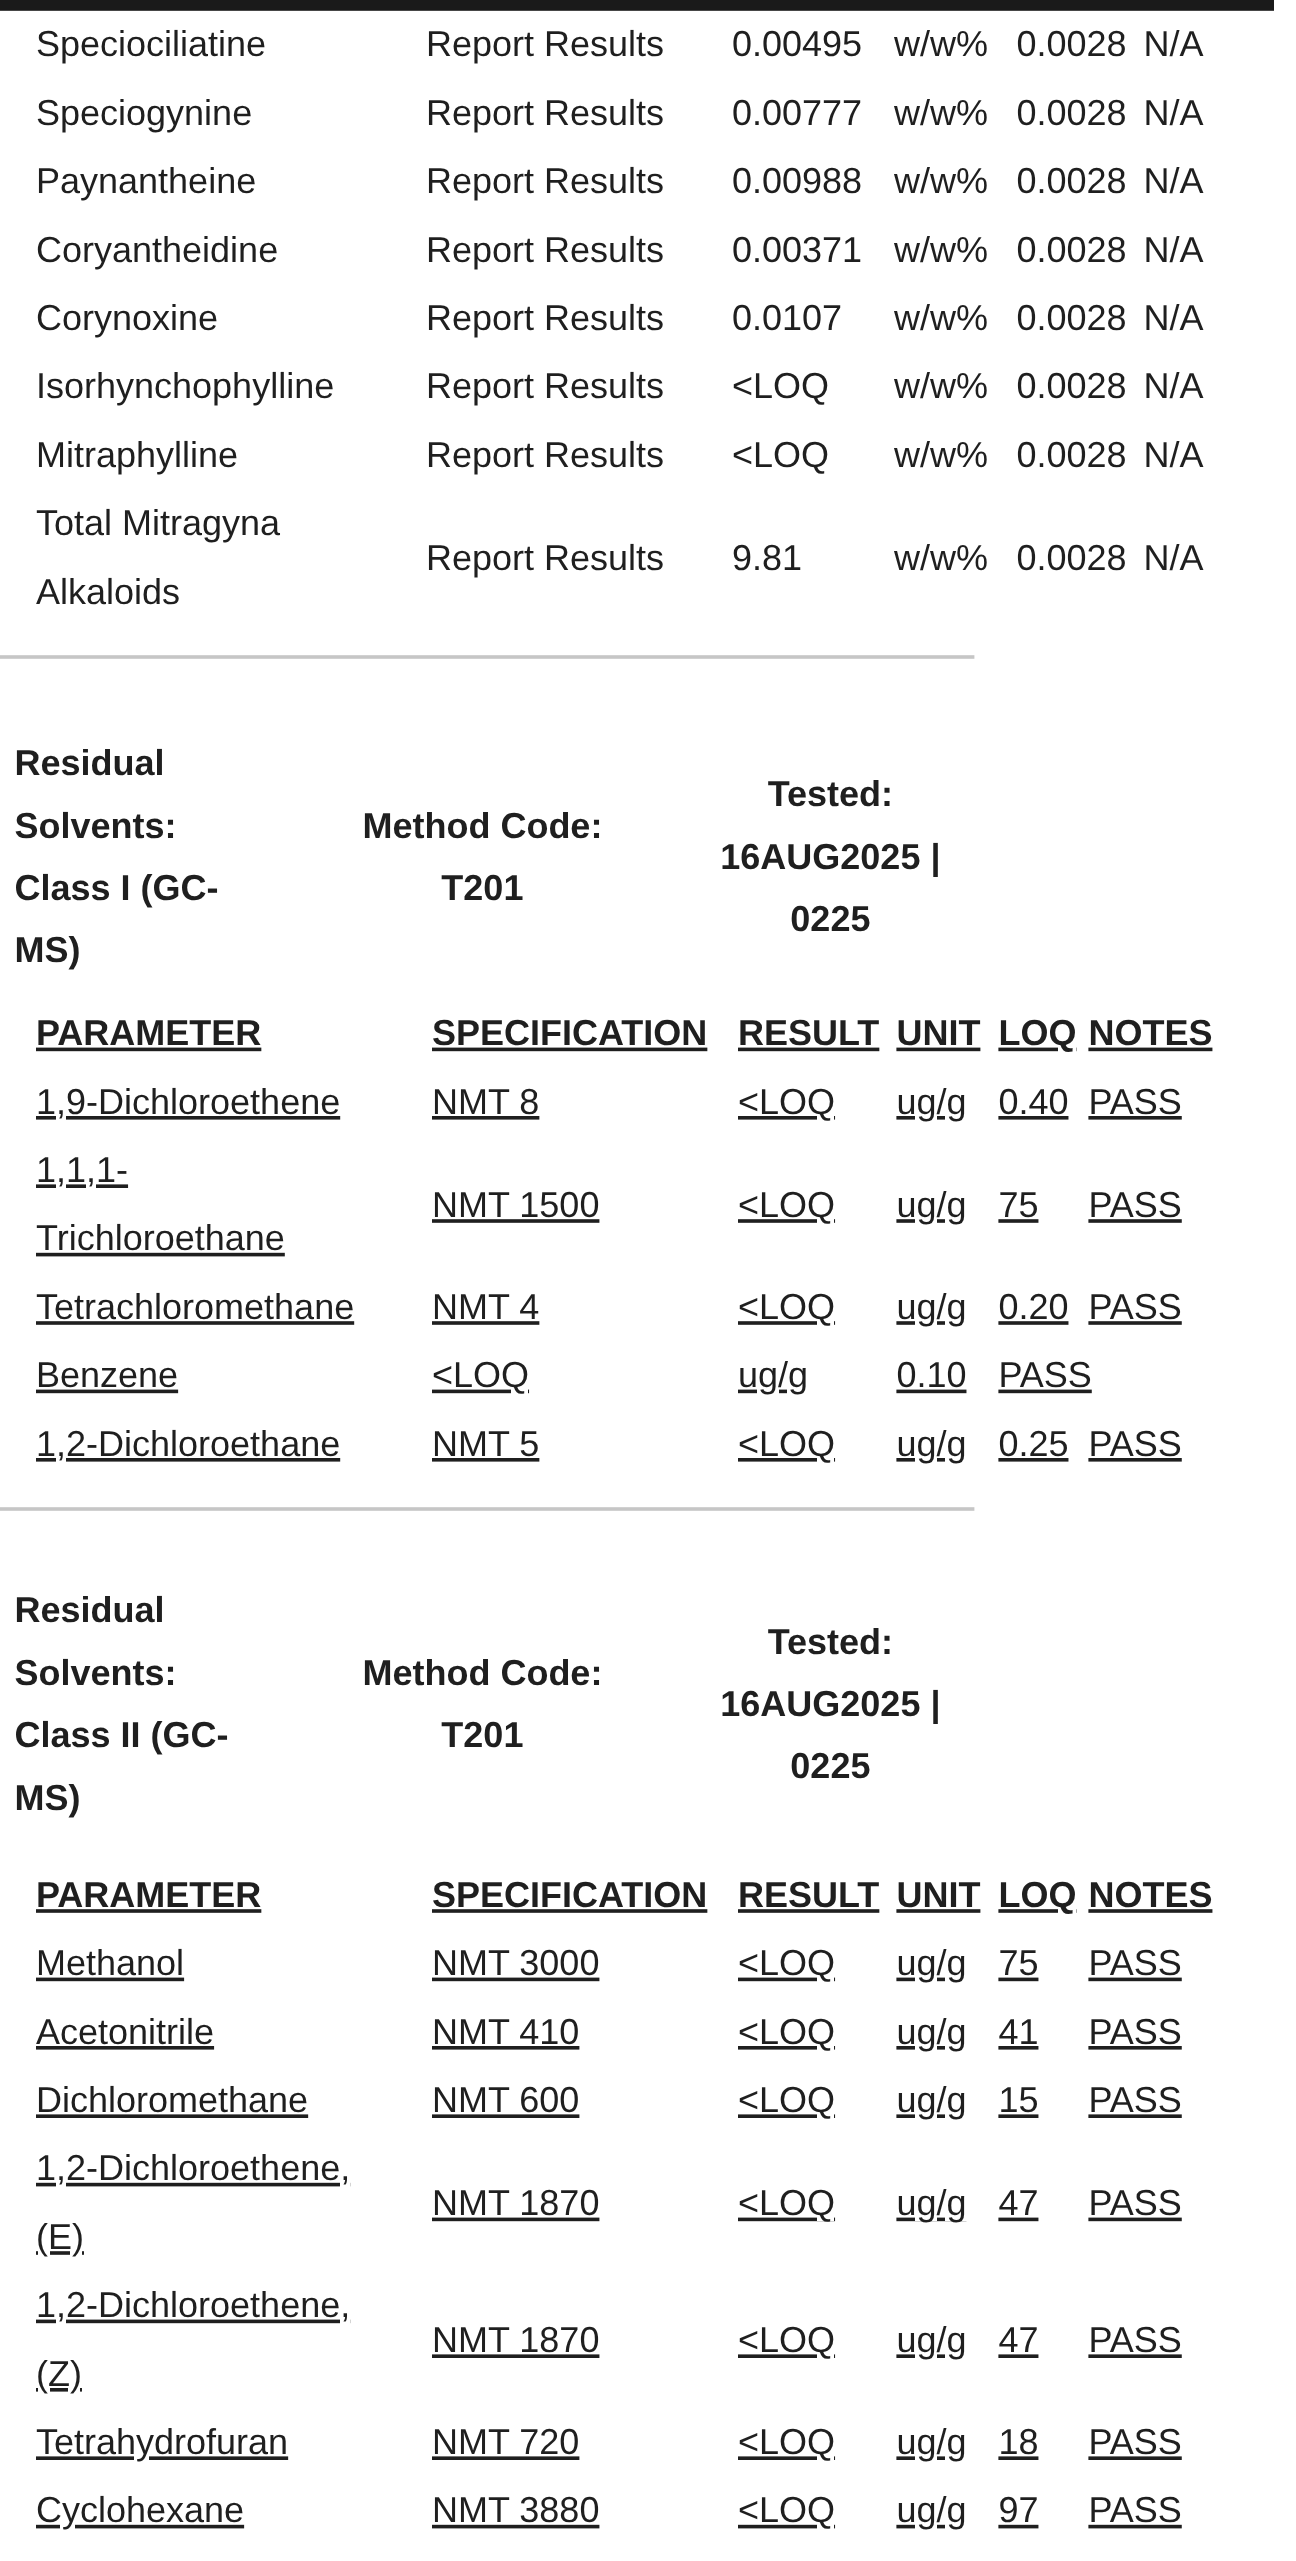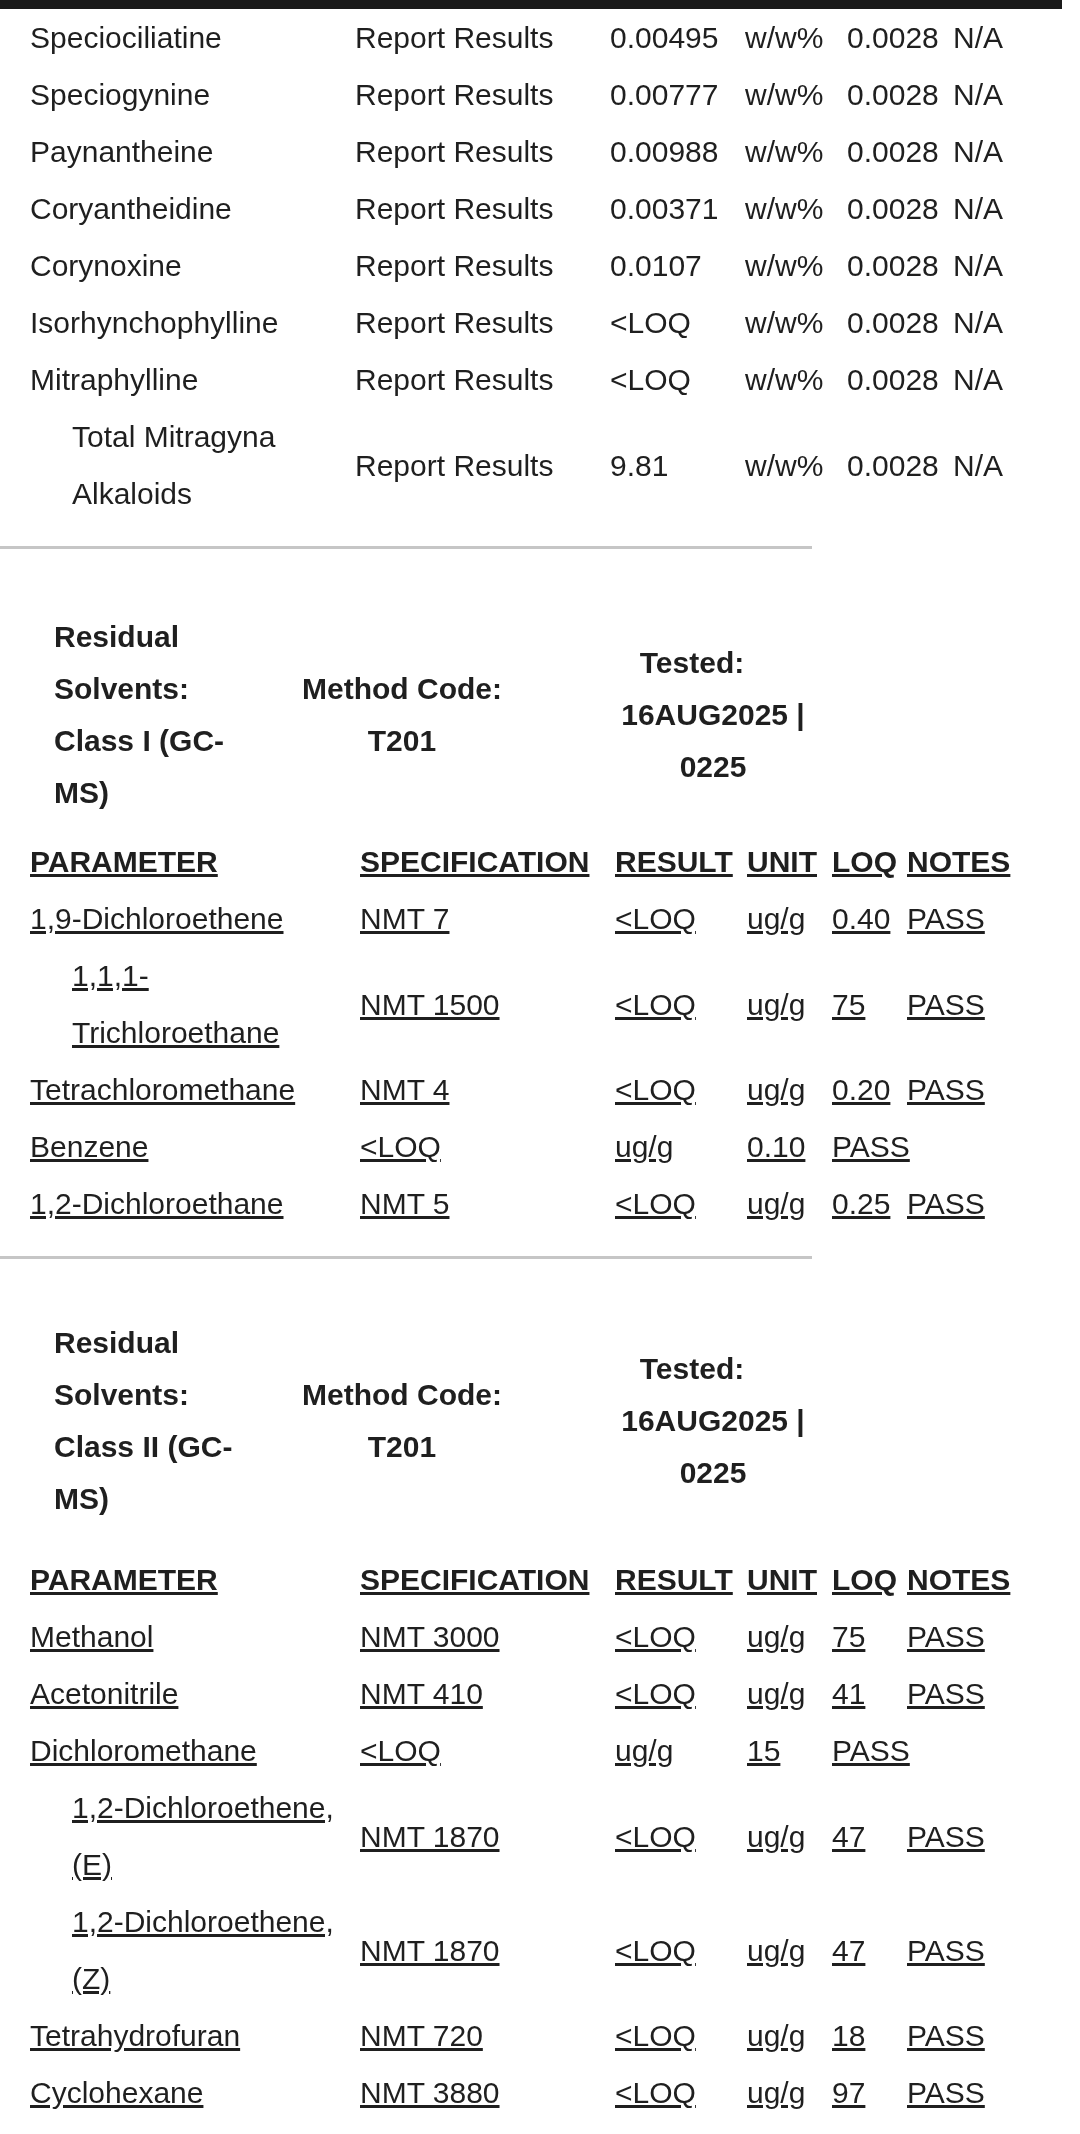--- a/index.html
+++ b/index.html
@@ -7,21 +7,21 @@
     width:1080px;height:2134px;overflow:hidden;background:#ffffff;
     font-family:"Liberation Sans",sans-serif;font-size:30px;color:#1f1f1f;
     -webkit-font-smoothing:antialiased;
   }
   .topbar{height:9px;background:linear-gradient(90deg,#1a1a1a 0,#1a1a1a 1062px,#ffffff 1062px);}
   .row{display:grid;align-items:center;min-height:57px;line-height:57px;padding-left:30px;}
   .t1 .row{grid-template-columns:325px 255px 135px 102px 106px 1fr;}
   .t2 .row{grid-template-columns:330px 255px 132px 85px 75px 1fr;text-decoration:underline;}
   .c{display:block;}
   .nw{white-space:nowrap;}
-  .wrap{white-space:pre-line;line-height:57px;margin-left:42px;}
+  .wrap{white-space:pre-line;line-height:57px;}
   .hdr .c{font-weight:bold;}
   .divider{width:812px;height:3px;background:#c6c6c6;margin-top:24px;}
   .sect{
     display:grid;grid-template-columns:260px 260px 320px;align-items:center;
     padding-left:12px;font-weight:bold;line-height:52px;
   }
   .sect .wrap{line-height:52px;}
   .ctr{text-align:center;}
   .sect1{margin-top:62px;}
   .sect2{margin-top:58px;}
@@ -124,21 +124,21 @@
     <div class="row hdr">
       <span class="c nw">PARAMETER</span>
       <span class="c nw">SPECIFICATION</span>
       <span class="c nw">RESULT</span>
       <span class="c nw">UNIT</span>
       <span class="c nw">LOQ</span>
       <span class="c nw">NOTES</span>
     </div>
     <div class="row">
       <span class="c nw">1,9-Dichloroethene</span>
-      <span class="c nw">NMT 7</span>
+      <span class="c nw">NMT 8</span>
       <span class="c nw">&lt;LOQ</span>
       <span class="c nw">ug/g</span>
       <span class="c nw">0.40</span>
       <span class="c nw">PASS</span>
     </div>
     <div class="row">
       <span class="c wrap">1,1,1-
 Trichloroethane</span>
       <span class="c nw">NMT 1500</span>
       <span class="c nw">&lt;LOQ</span>
@@ -211,20 +211,21 @@
     <div class="row">
       <span class="c nw">Acetonitrile</span>
       <span class="c nw">NMT 410</span>
       <span class="c nw">&lt;LOQ</span>
       <span class="c nw">ug/g</span>
       <span class="c nw">41</span>
       <span class="c nw">PASS</span>
     </div>
     <div class="row">
       <span class="c nw">Dichloromethane</span>
+      <span class="c nw">NMT 600</span>
       <span class="c nw">&lt;LOQ</span>
       <span class="c nw">ug/g</span>
       <span class="c nw">15</span>
       <span class="c nw">PASS</span>
     </div>
     <div class="row">
       <span class="c wrap">1,2-Dichloroethene,
 (E)</span>
       <span class="c nw">NMT 1870</span>
       <span class="c nw">&lt;LOQ</span>

